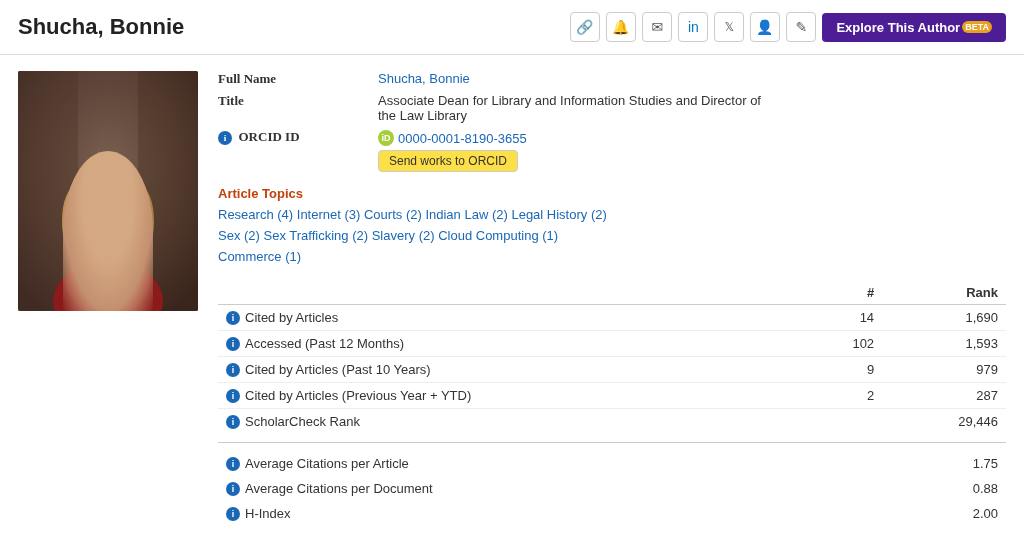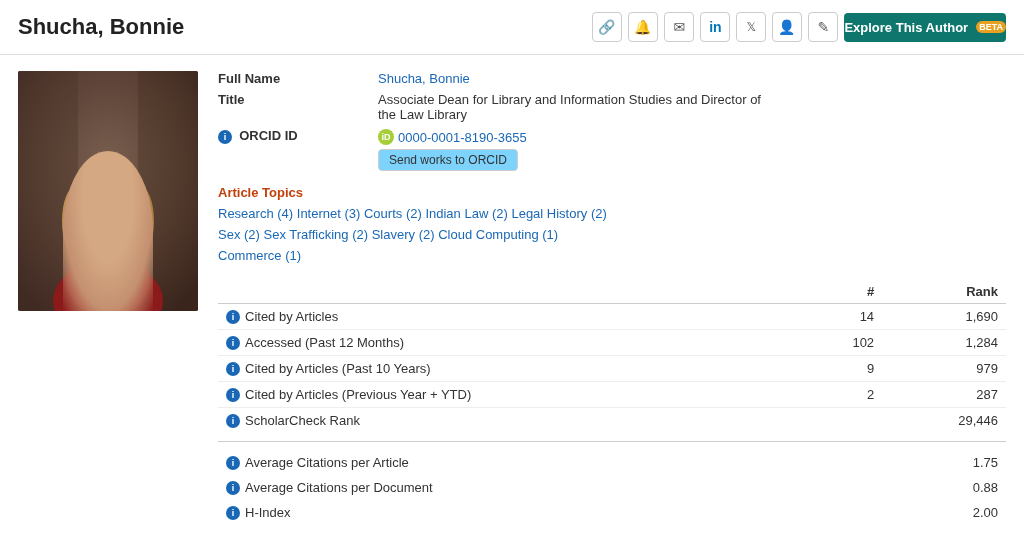--- a/index.html
+++ b/index.html
@@ -39,31 +39,31 @@
       border-radius: 4px;
       background: #fff;
       display: flex;
       align-items: center;
       justify-content: center;
       cursor: pointer;
       font-size: 14px;
       color: #555;
     }
     .explore-btn {
-      background: #0f766e;
+      background: #4c1d95;
       color: #fff;
       border: none;
       border-radius: 4px;
-      padding: 7px 0;
+      padding: 7px 14px;
       font-size: 13px;
       font-weight: bold;
       cursor: pointer;
       display: flex;
       align-items: center;
-      gap: 8px;
+      gap: 2px;
     }
     .beta-badge {
       background: #e8a020;
       color: #fff;
       font-size: 9px;
       font-weight: bold;
       padding: 1px 3px;
       border-radius: 6px;
       vertical-align: super;
     }
@@ -112,20 +112,21 @@
       display: flex;
       margin-bottom: 6px;
       align-items: flex-start;
     }
     .info-label {
       font-weight: bold;
       color: #333;
       min-width: 160px;
       flex: 0 0 160px;
       font-size: 13px;
+      font-family: Liberation Serif, serif;
     }
     .info-value {
       color: #333;
       font-size: 13px;
     }
     .info-value a, .link-text {
       color: #1a68b5;
       text-decoration: none;
     }
 
@@ -147,21 +148,21 @@
       font-weight: bold;
     }
     .orcid-btn {
       display: block;
       margin-top: 4px;
       border: 1px solid #ccc;
       border-radius: 4px;
       padding: 3px 10px;
       font-size: 12px;
       color: #333;
-      background: #7dd3fc;
+      background: #fde047;
       cursor: pointer;
     }
 
     .article-topics-section {
       margin-bottom: 14px;
     }
     .section-label {
       font-weight: bold;
       color: #c2410c;
       font-size: 13px;
@@ -258,21 +259,21 @@
   </style>
 </head>
 <body>
 
 <div class="header">
   <h1 class="header-title">Shucha, Bonnie</h1>
   <div class="header-icons">
     <button class="icon-btn" title="Link">🔗</button>
     <button class="icon-btn" title="Alerts">🔔</button>
     <button class="icon-btn" title="Email">✉</button>
-    <button class="icon-btn" title="LinkedIn" style="font-size:14px;font-weight:bold;color:#0077b5;">in</button>
+    <button class="icon-btn" title="LinkedIn" style="font-size:14px;font-weight:normal;color:#0077b5;">in</button>
     <button class="icon-btn" title="Twitter" style="font-size:12px;">𝕏</button>
     <button class="icon-btn" title="Profile">👤</button>
     <button class="icon-btn" title="Edit">✎</button>
     <button class="explore-btn">
       <span>Explore This Author</span>
       <span class="beta-badge">BETA</span>
     </button>
   </div>
 </div>
 
@@ -395,21 +396,21 @@
             <td>1,690</td>
           </tr>
           <tr>
             <td>
               <div class="stat-label">
                 <span class="info-icon">i</span>
                 Accessed (Past 12 Months)
               </div>
             </td>
             <td>102</td>
-            <td>1,284</td>
+            <td>1,593</td>
           </tr>
           <tr>
             <td>
               <div class="stat-label">
                 <span class="info-icon">i</span>
                 Cited by Articles (Past 10 Years)
               </div>
             </td>
             <td>9</td>
             <td>979</td>

